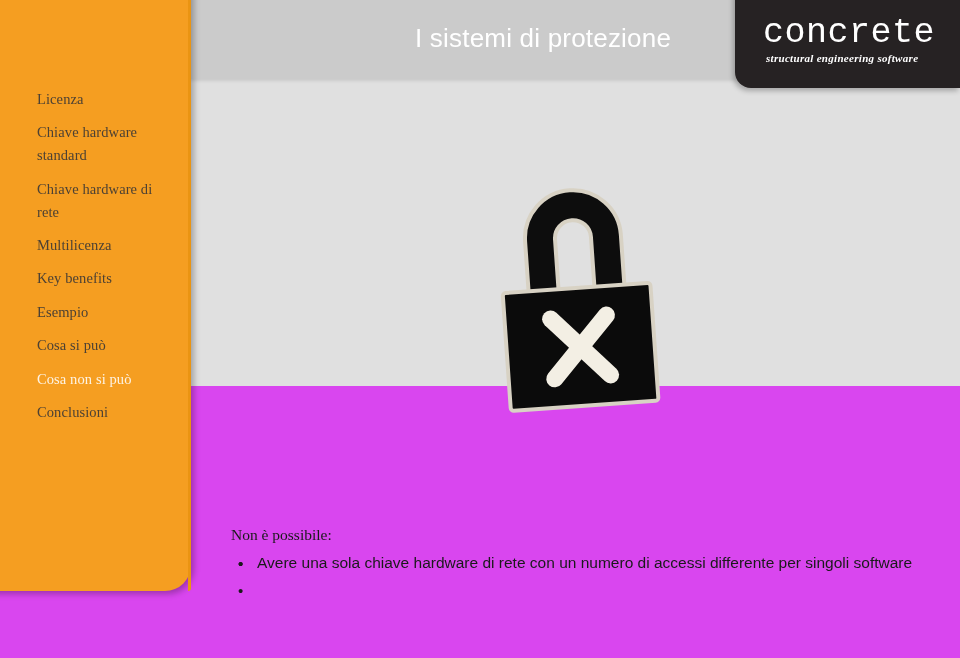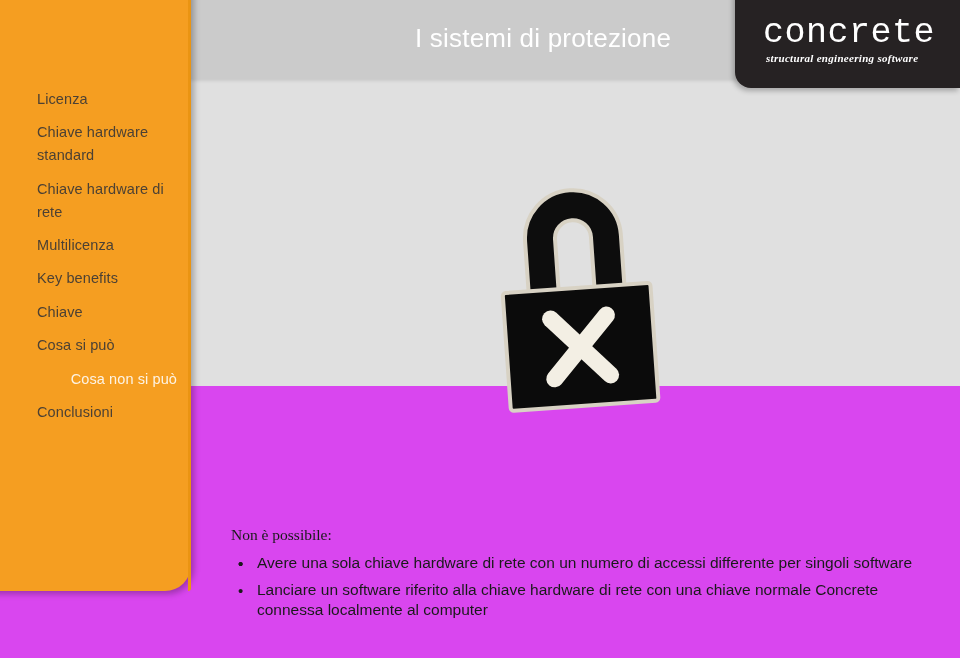--- a/index.html
+++ b/index.html
@@ -118,24 +118,24 @@
     top: 108px;      
     width: 140px;
   }
   .nav-item {
     font-size: 14.5px;
     line-height: 1.58;
     color: #4c4134;
     margin-bottom: 10.5px;
     letter-spacing: 0.1px;
     cursor: pointer;
+    font-family: Liberation Serif, serif;
   }
   .nav-item.active {
     color: #fdf3e4;
-    text-align: right;
   }
 
   
   .padlock {
     position: absolute;
     left: 478px;
     top: 160px;
     width: 200px;
     height: 300px;
   }
@@ -210,37 +210,36 @@
   </div>
 
   <div class="sidebar">
     <div class="sidebar-inner-edge"></div>
     <nav class="nav-list">
       <div class="nav-item">Licenza</div>
       <div class="nav-item">Chiave hardware standard</div>
       <div class="nav-item">Chiave hardware di rete</div>
       <div class="nav-item">Multilicenza</div>
       <div class="nav-item">Key benefits</div>
-      <div class="nav-item">Chiave</div>
+      <div class="nav-item">Esempio</div>
       <div class="nav-item">Cosa si può</div>
       <div class="nav-item active">Cosa non si può</div>
       <div class="nav-item">Conclusioni</div>
     </nav>
   </div>
 
   <div class="body-block">
     <div class="body-lead">Non è possibile:</div>
     <ul class="bullet-list">
       <li class="bullet-item">
         <span class="dot">•</span>
       </li>
       <li class="bullet-item">
         <span class="dot">•</span>
         <span>Avere una sola chiave hardware di rete con un numero di accessi differente per singoli software</span>
       </li>
       <li class="bullet-item">
         <span class="dot">•</span>
-        <span>Lanciare un software riferito alla chiave hardware di rete con una chiave normale Concrete connessa localmente al computer</span>
       </li>
     </ul>
   </div>
 
 </div>
 
 </body></html>

